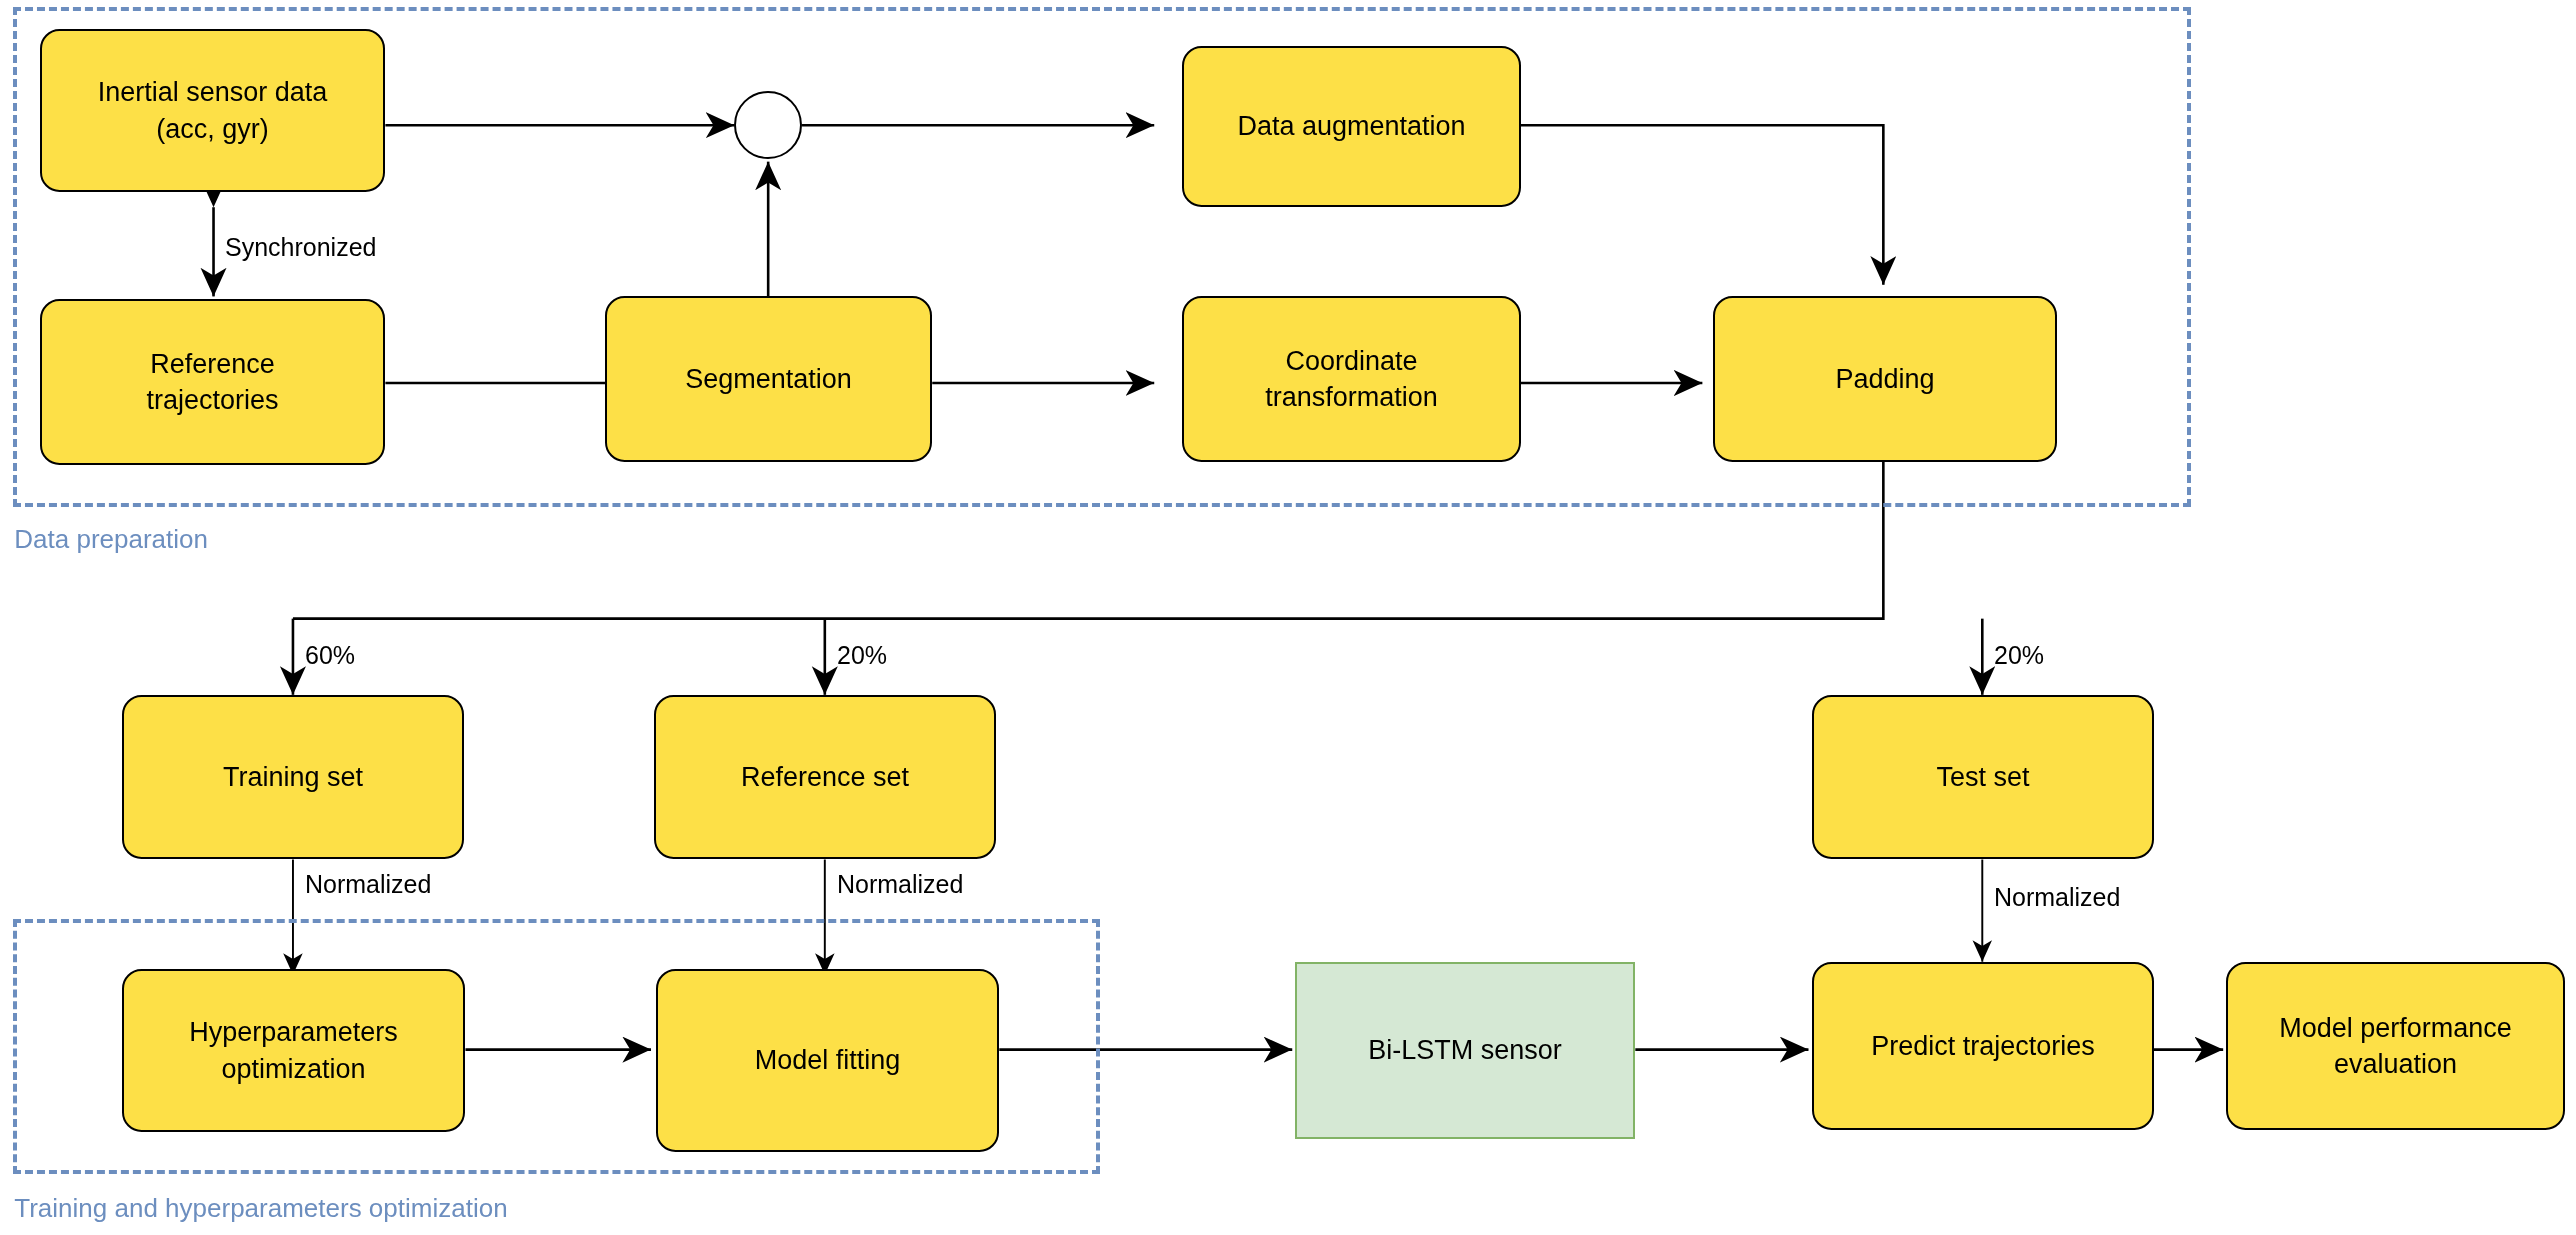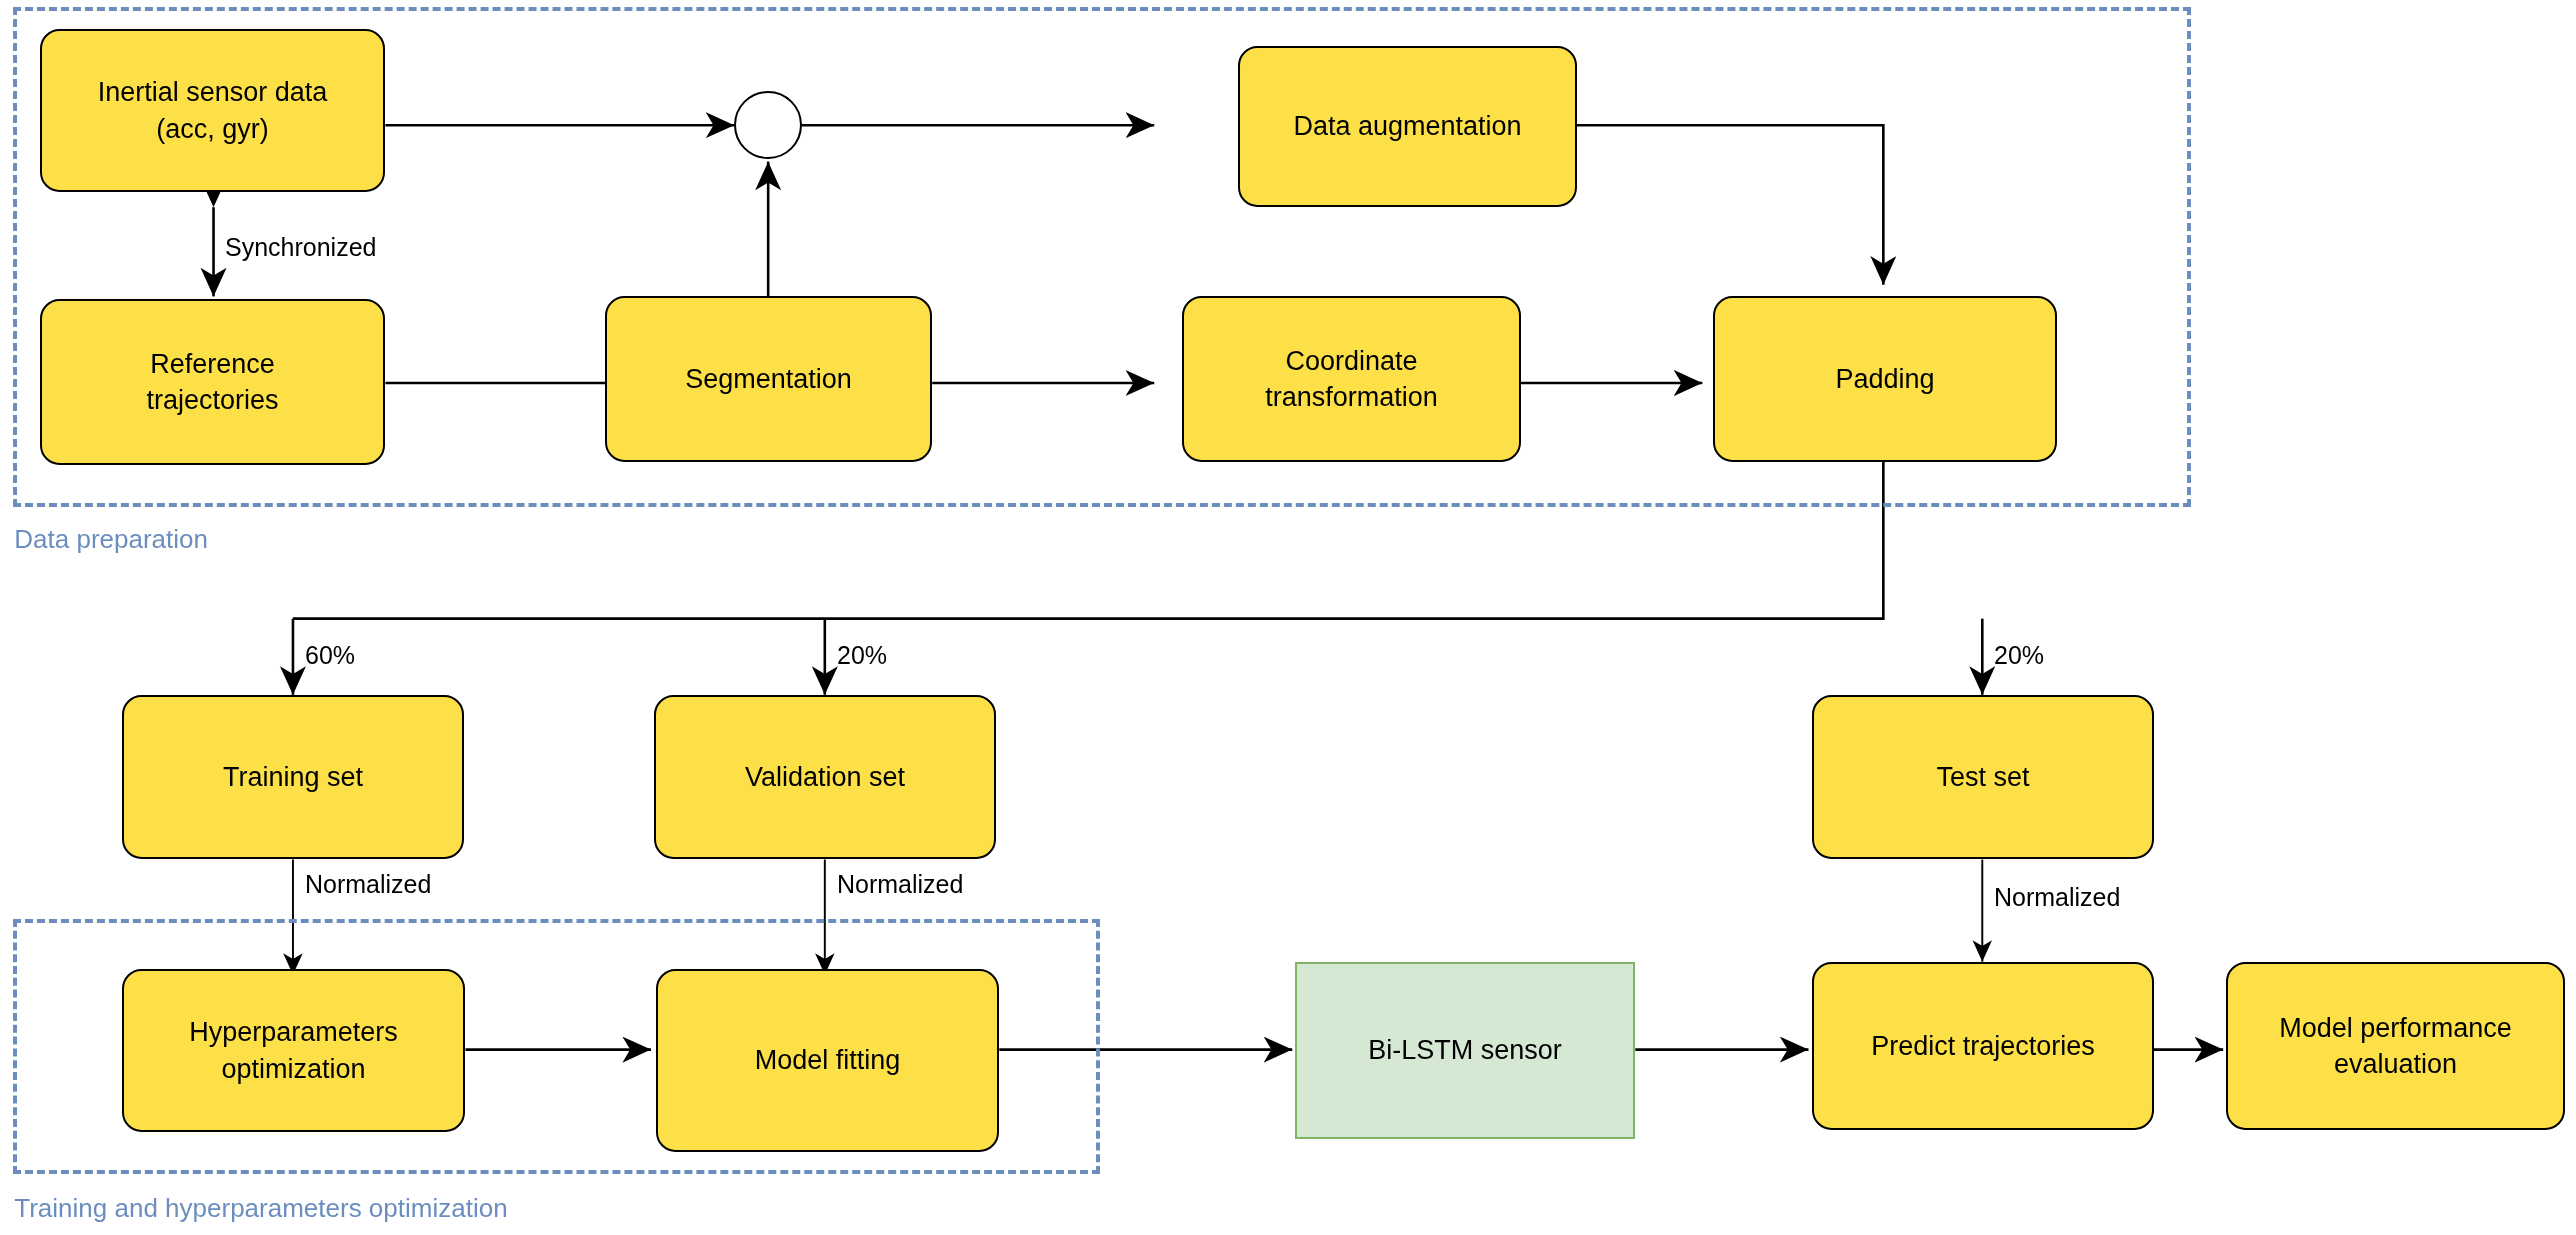--- a/index.html
+++ b/index.html
@@ -157,39 +157,39 @@
 
   <div class="node" style="left:40px; top:299px; width:345px; height:166px;">
     <span class="node-label">Reference
 trajectories</span>
   </div>
 
   <div class="node" style="left:605px; top:296px; width:327px; height:166px;">
     <span class="node-label">Segmentation</span>
   </div>
 
-  <div class="node" style="left:1238px; top:46px; width:339px; height:161px;">
+  <div class="node" style="left:1182px; top:46px; width:339px; height:161px;">
     <span class="node-label">Data augmentation</span>
   </div>
 
   <div class="node" style="left:1182px; top:296px; width:339px; height:166px;">
     <span class="node-label">Coordinate
 transformation</span>
   </div>
 
   <div class="node" style="left:1713px; top:296px; width:344px; height:166px;">
     <span class="node-label">Padding</span>
   </div>
 
   <div class="node" style="left:122px; top:695px; width:342px; height:164px;">
     <span class="node-label">Training set</span>
   </div>
 
   <div class="node" style="left:654px; top:695px; width:342px; height:164px;">
-    <span class="node-label">Validation set</span>
+    <span class="node-label">Reference set</span>
   </div>
 
   <div class="node" style="left:1812px; top:695px; width:342px; height:164px;">
     <span class="node-label">Test set</span>
   </div>
 
   <div class="node" style="left:122px; top:969px; width:343px; height:163px;">
     <span class="node-label">Hyperparameters
 optimization</span>
   </div>

